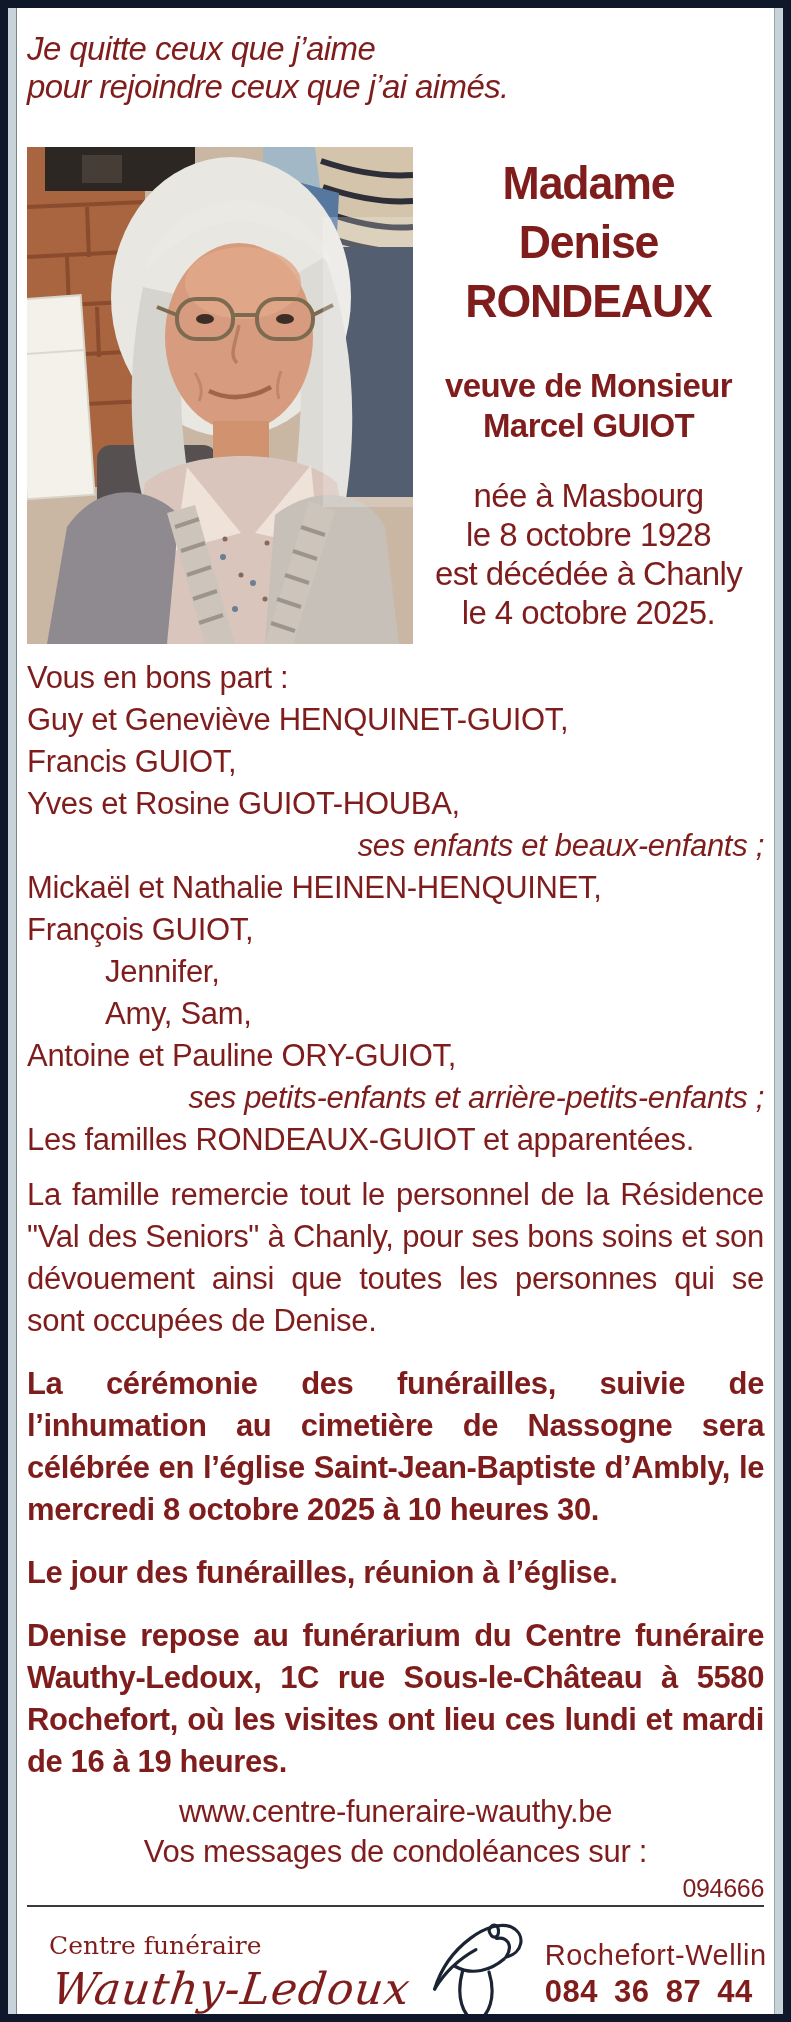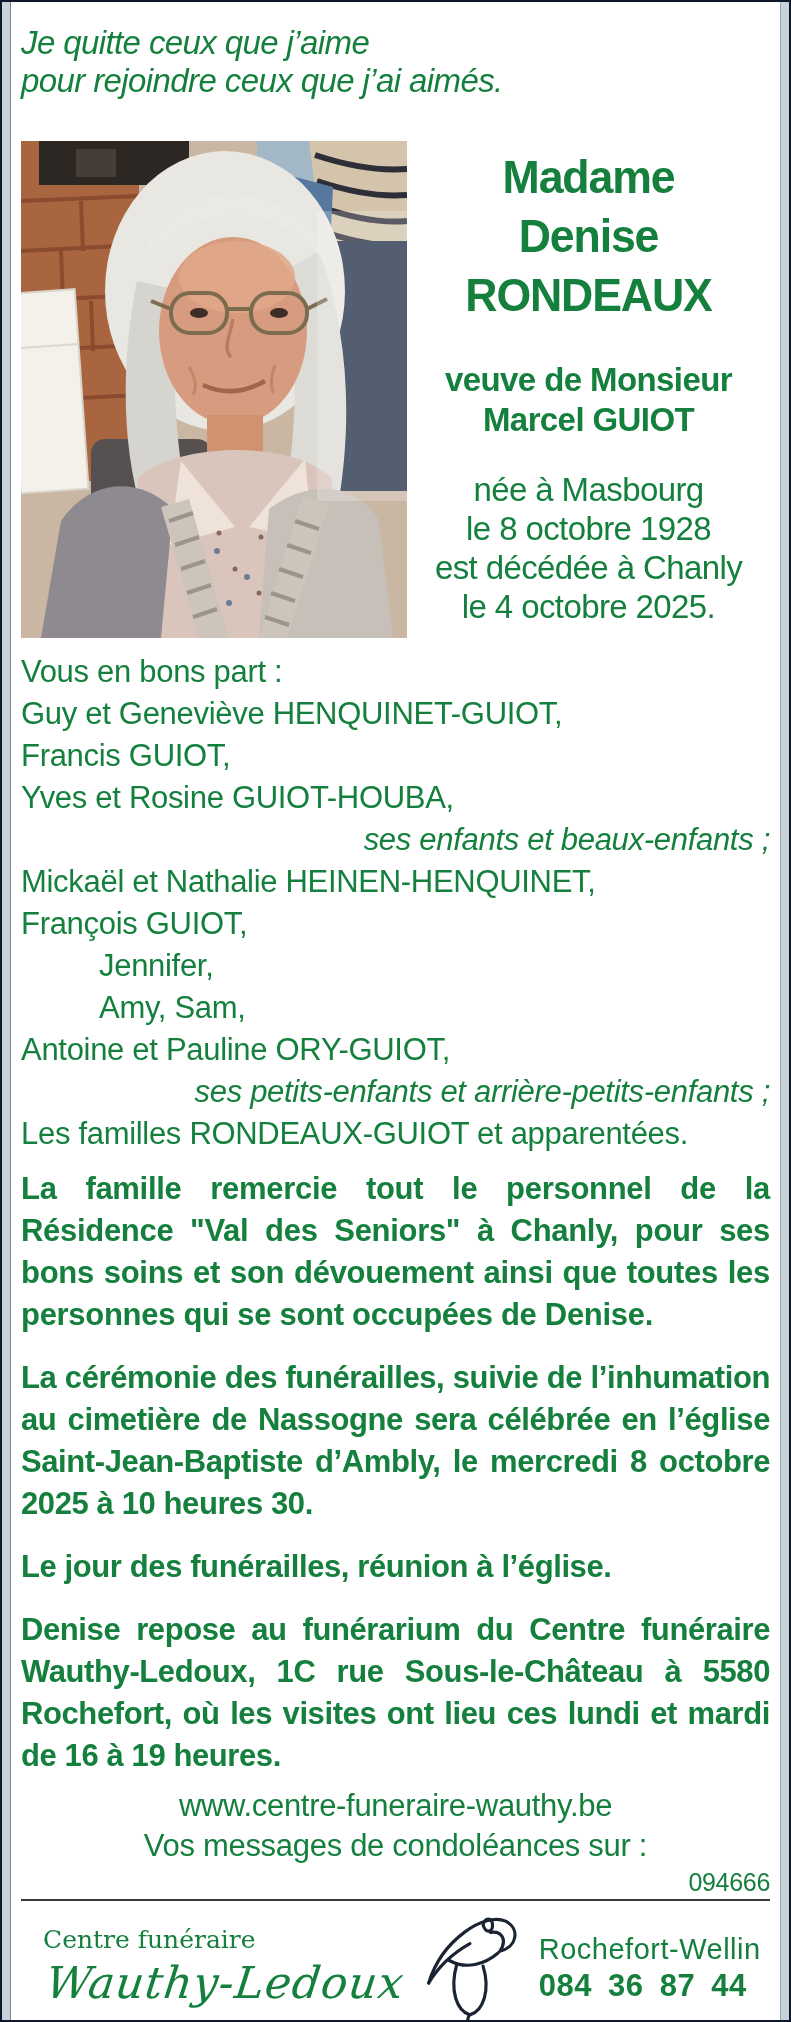--- a/index.html
+++ b/index.html
@@ -1,45 +1,45 @@
 <!DOCTYPE html>
 <html><head>
 <meta charset="utf-8">
 <style>
   html,body{margin:0;padding:0;background:#ffffff;}
   .notice{
     position:relative;
     width:791px;height:2022px;
     box-sizing:border-box;
     background:#ffffff;
-    border:2px solid #0f172a;
+    border:8px solid #0f172a;
     overflow:hidden;
     font-family:"Liberation Sans",sans-serif;
-    color:#15803d;
+    color:#7f1d1d;
   }
   .edge-strip{position:absolute;top:0;bottom:0;width:8px;background:#c6d4da;z-index:5;}
   .edge-strip.left{left:0;border-right:1px solid #7a8388;}
   .edge-strip.right{right:0;border-left:1px solid #9aa6ab;}
   .content{position:absolute;left:11px;right:11px;top:0;bottom:0;padding:0 8px;}
 
   .quote{margin-top:22px;font-style:italic;font-size:33px;line-height:38px;letter-spacing:-0.6px;}
 
   .photo-row{display:flex;margin-top:41px;}
   .photo{width:386px;height:497px;flex:none;display:block;}
   .head-col{flex:1;text-align:center;padding-top:6px;}
   .name-block{font-weight:bold;font-size:47px;line-height:59px;letter-spacing:-1.2px;transform:scaleX(0.95);transform-origin:50% 0;}
   .widow-block{margin-top:36px;font-weight:bold;font-size:33px;line-height:40px;letter-spacing:-0.6px;}
   .life-block{margin-top:30px;font-size:33px;line-height:39px;letter-spacing:-0.6px;}
 
   .body-text{font-size:31px;line-height:42px;letter-spacing:-0.3px;}
   .intro{margin-top:13px;}
   .family-line{}
   .family-line.indent{padding-left:78px;}
   .family-line.caption{text-align:right;font-style:italic;}
-  .para{margin-top:13px;text-align:justify;font-weight:bold;}
+  .para{margin-top:13px;text-align:justify;}
   .para.bold{font-weight:bold;margin-top:21px;letter-spacing:-0.4px;}
   .condolences{margin-top:9px;text-align:center;font-size:31px;line-height:40px;}
   .ref-number{margin-top:2px;text-align:right;font-size:25px;line-height:28px;}
   .separator{border-top:2px solid #3a3a3a;margin-top:3px;}
 
   .footer{display:flex;align-items:center;margin-top:6px;height:122px;}
   .fh-left{margin-left:22px;flex:none;}
   .fh-label{font-family:"DejaVu Serif",serif;font-size:25px;line-height:28px;}
   .fh-name{font-family:"DejaVu Serif",serif;font-style:italic;font-size:44px;line-height:54px;transform:skewX(-7deg);transform-origin:left bottom;letter-spacing:1px;margin-top:2px;}
   .lily{flex:none;margin:0 16px 0 14px;}

